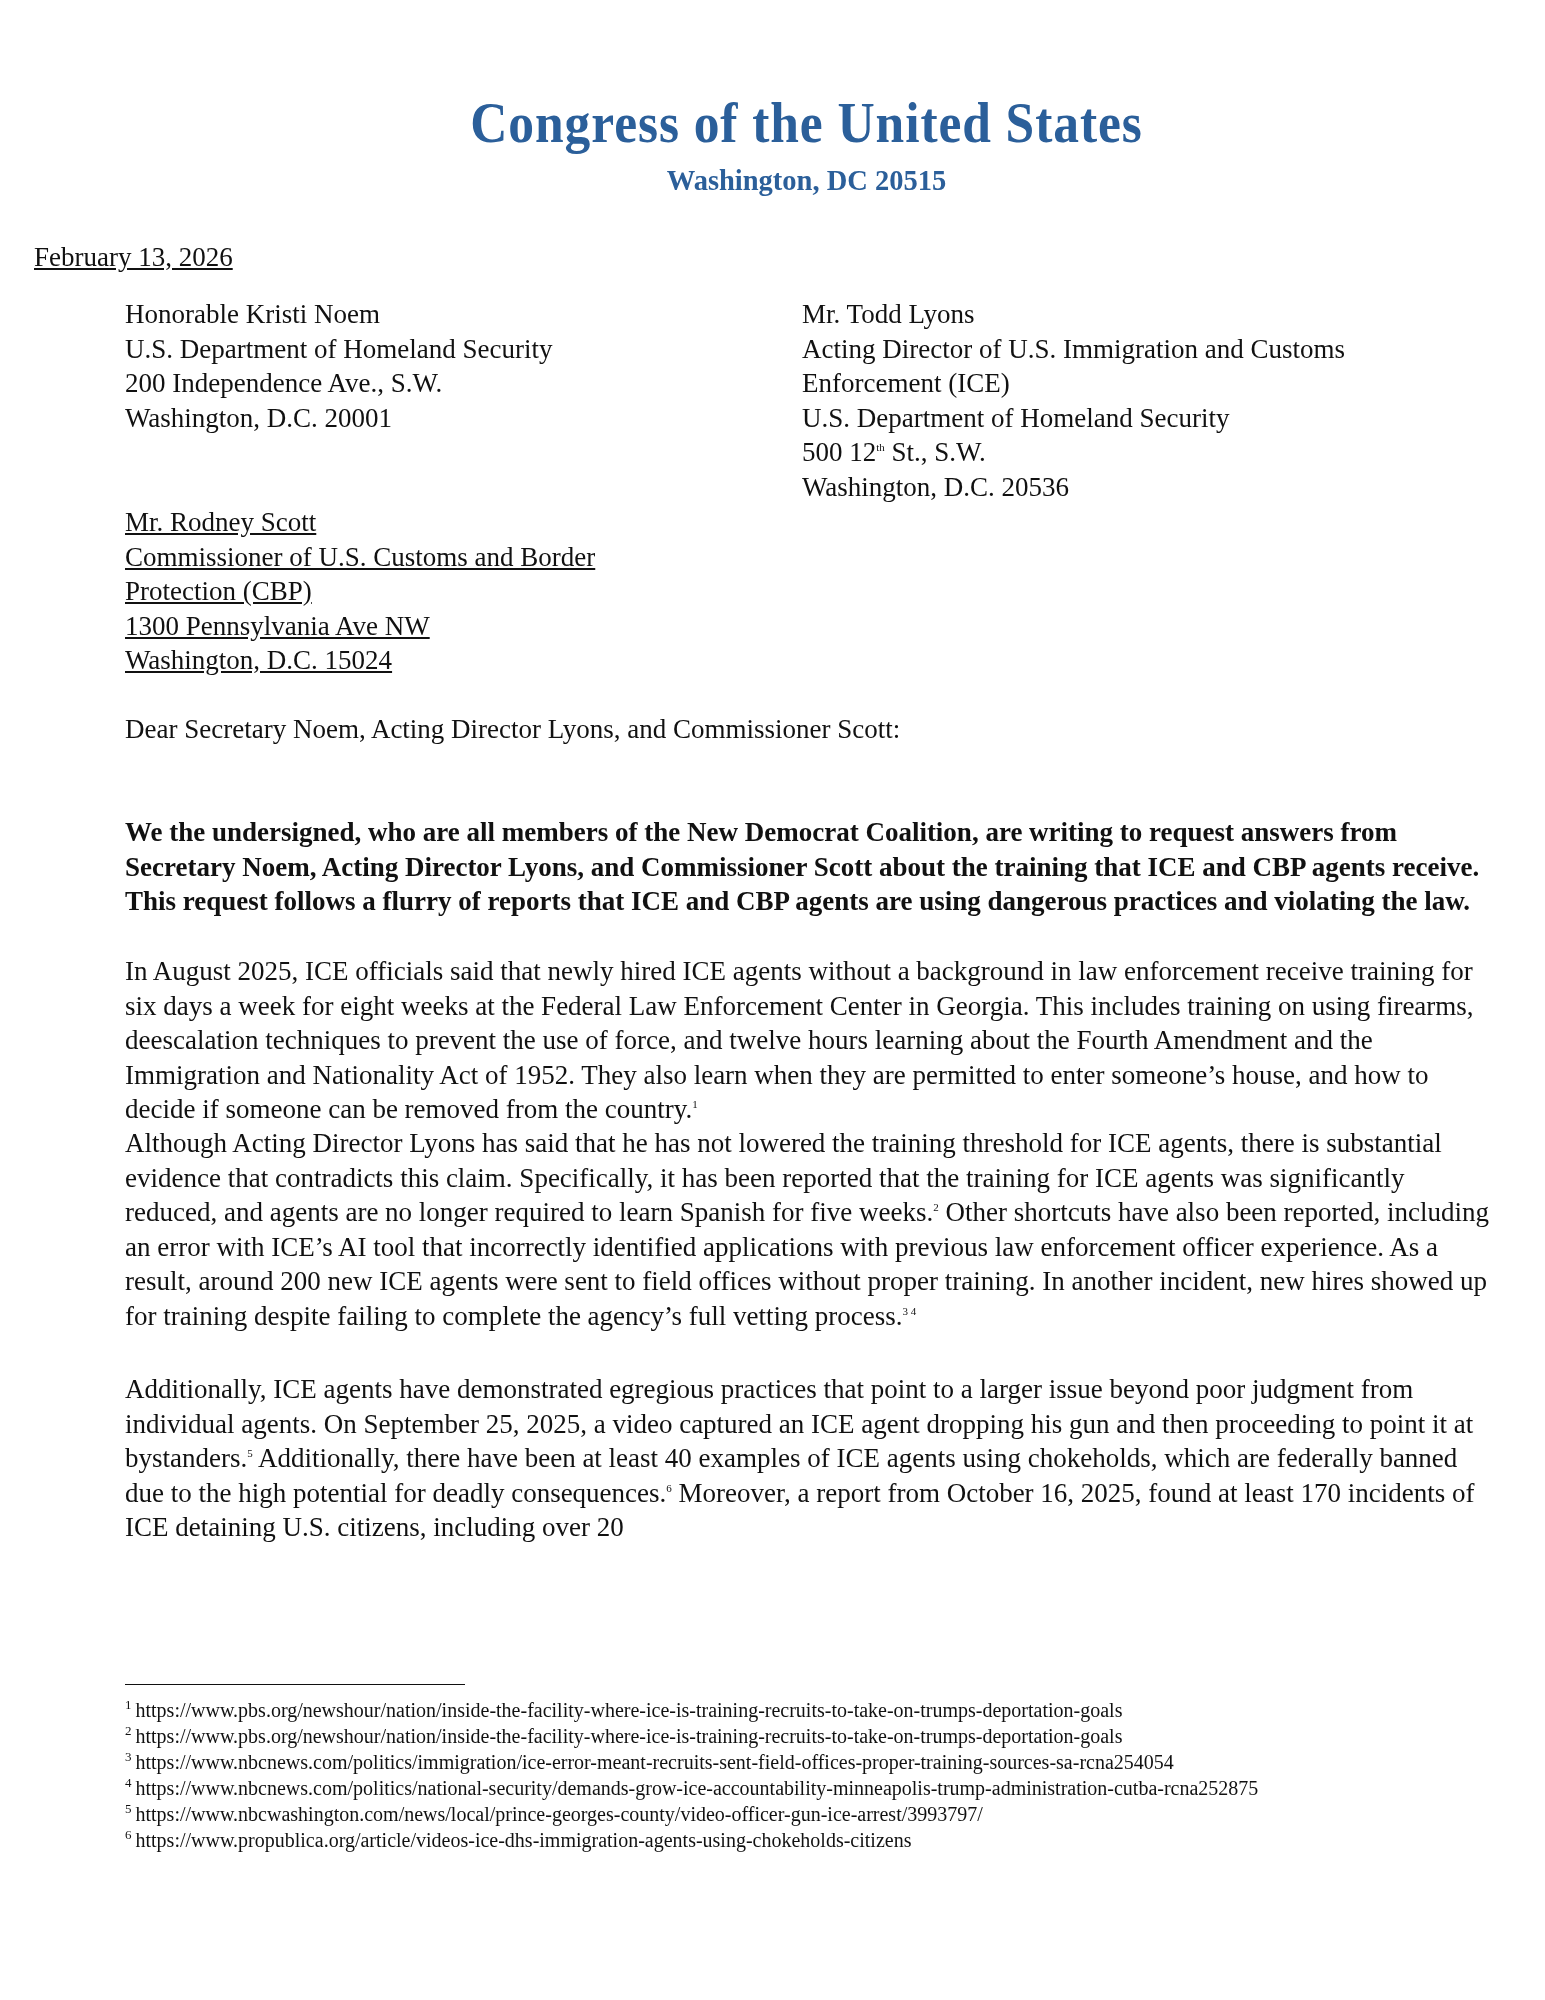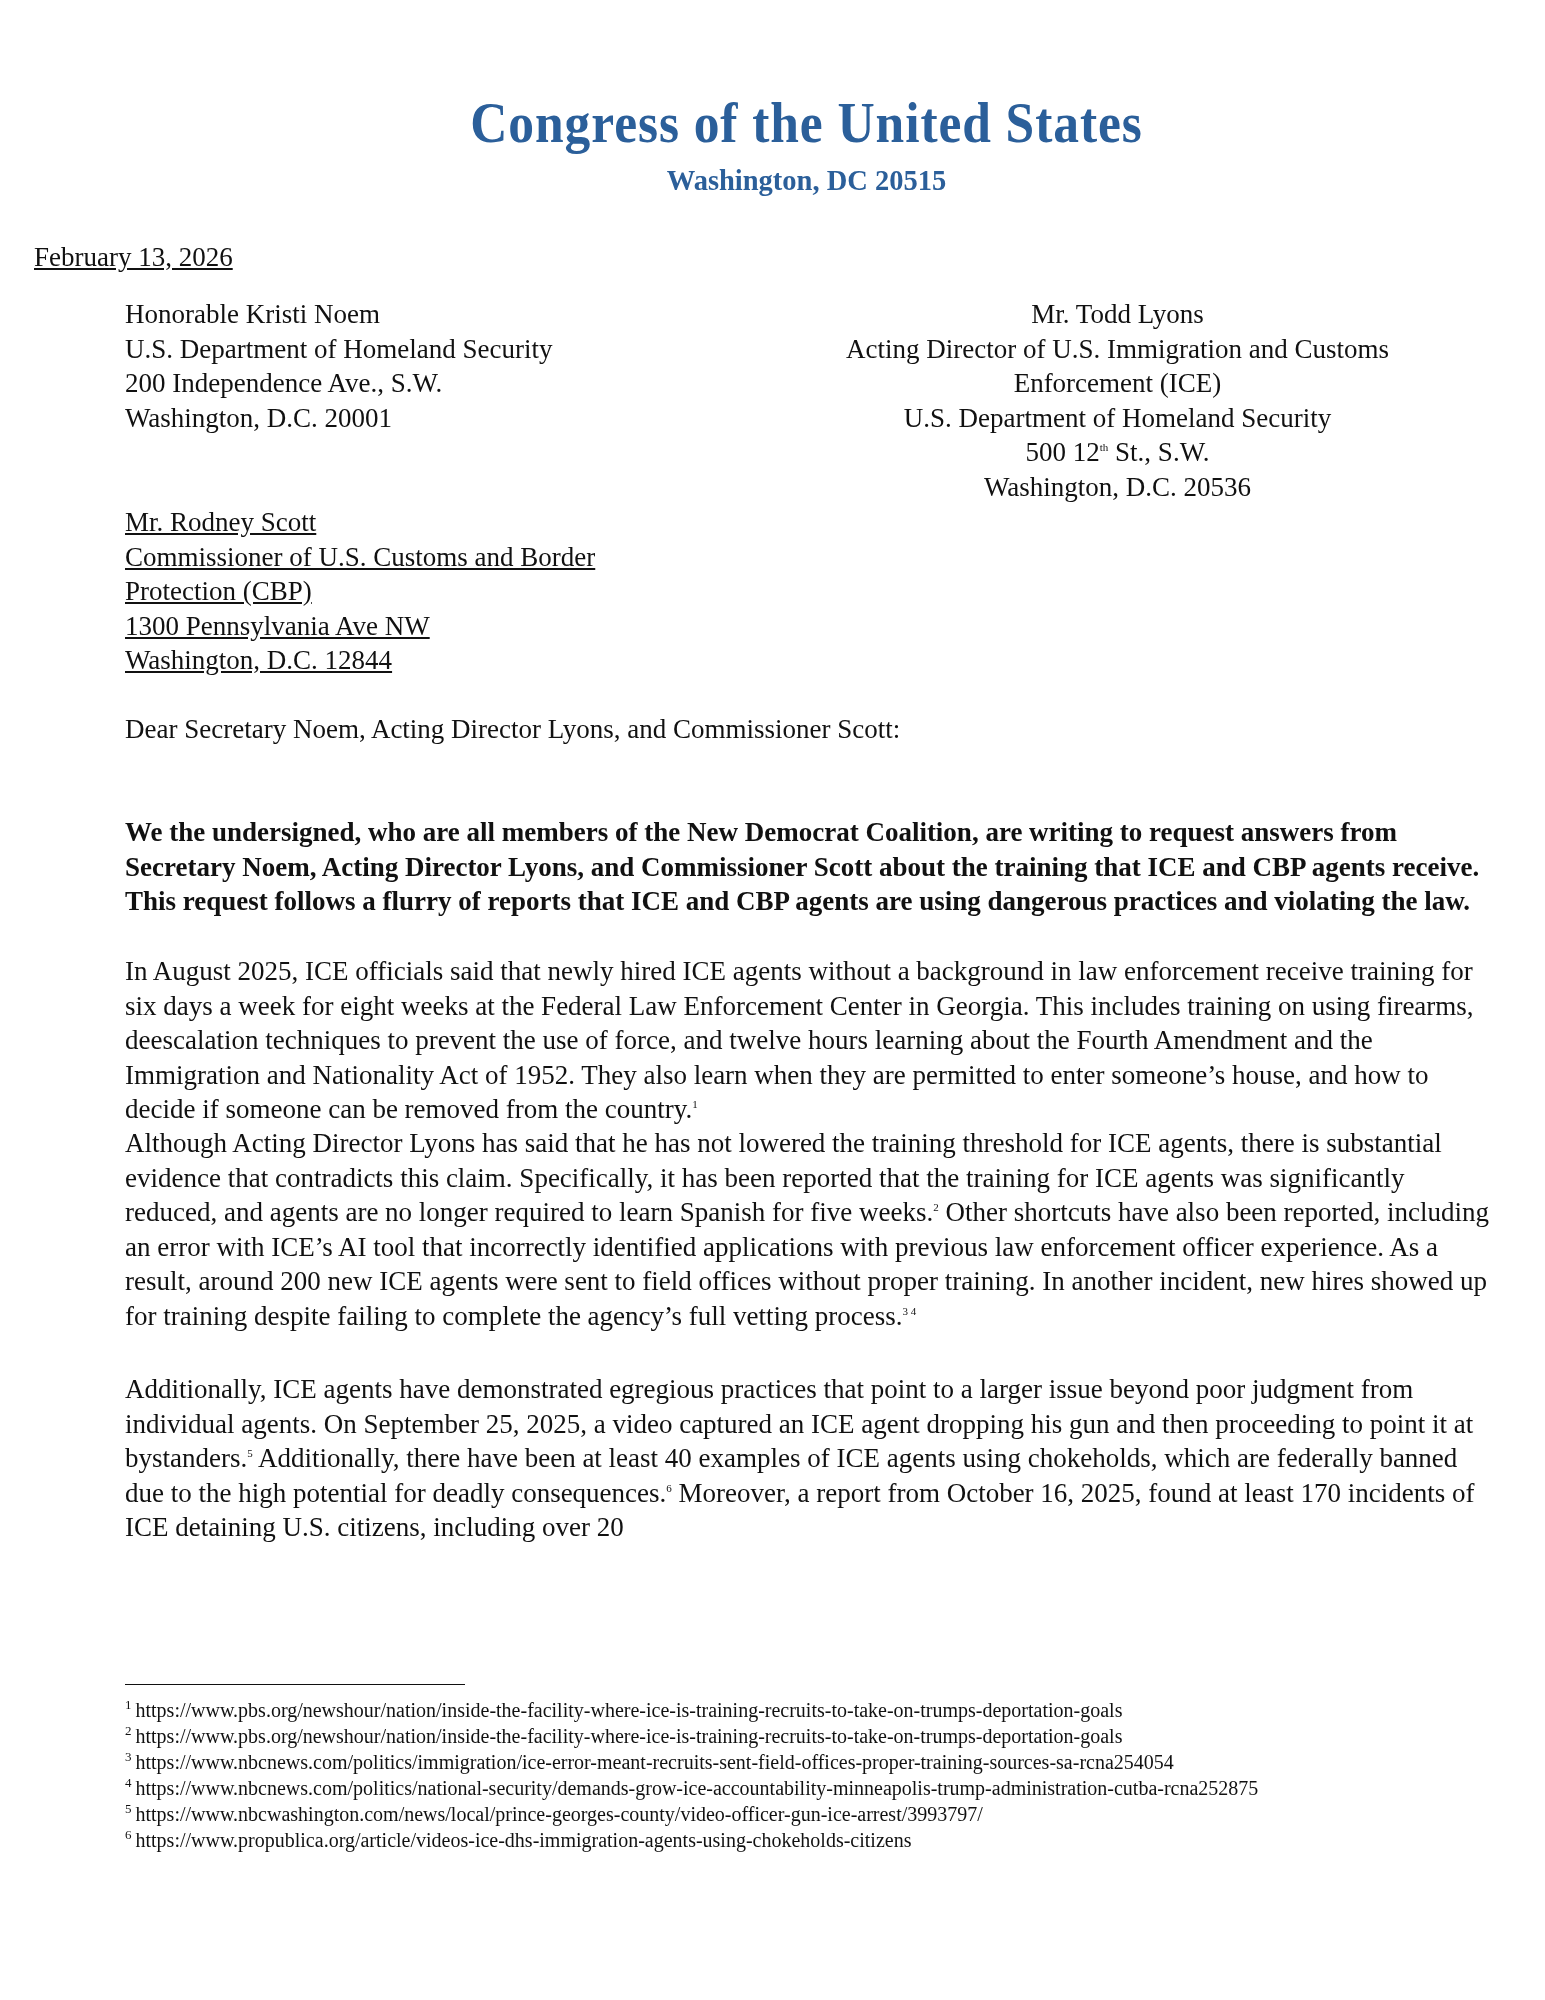--- a/index.html
+++ b/index.html
@@ -49,21 +49,21 @@
     position: absolute;
     left: 0; right: 0;
     top: 240px;
     text-decoration: underline;
   }
   .addr {
     position: absolute;
   }
   .addr div { white-space: nowrap; }
   .addr-1 { left: 91px; top: 297px; }
-  .addr-2 { left: 812px; top: 297px; text-align: center; }
+  .addr-2 { left: 768px; top: 297px; }
   .addr-3 { left: 91px; top: 505px; text-decoration: underline; }
   .salutation {
     position: absolute;
     left: 91px;
     top: 712px;
     white-space: nowrap;
   }
   .body-para {
     position: absolute;
     left: 91px;
@@ -120,21 +120,21 @@
     <div>U.S. Department of Homeland Security</div>
     <div><span>500 12</span><sup>th</sup><span> St., S.W.</span></div>
     <div>Washington, D.C. 20536</div>
   </div>
 
   <div class="addr addr-3 text">
     <div>Mr. Rodney Scott</div>
     <div>Commissioner of U.S. Customs and Border</div>
     <div>Protection (CBP)</div>
     <div>1300 Pennsylvania Ave NW</div>
-    <div>Washington, D.C. 12844</div>
+    <div>Washington, D.C. 15024</div>
   </div>
 
   <div class="salutation text">Dear Secretary Noem, Acting Director Lyons, and Commissioner Scott:</div>
 
   <div class="body-para p1 text">
     <span>We the undersigned, who are all members of the New Democrat Coalition, are writing to request answers from Secretary Noem, Acting Director Lyons, and Commissioner Scott about the training that ICE and CBP agents receive. This request follows a flurry of reports that ICE and CBP agents are using dangerous practices and violating the law.</span>
   </div>
 
   <div class="body-para p2 text">
     <span>In August 2025, ICE officials said that newly hired ICE agents without a background in law enforcement receive training for six days a week for eight weeks at the Federal Law Enforcement Center in Georgia. This includes training on using firearms, deescalation techniques to prevent the use of force, and twelve hours learning about the Fourth Amendment and the Immigration and Nationality Act of 1952. They also learn when they are permitted to enter someone’s house, and how to decide if someone can be removed from the country.</span><sup>1</sup>

